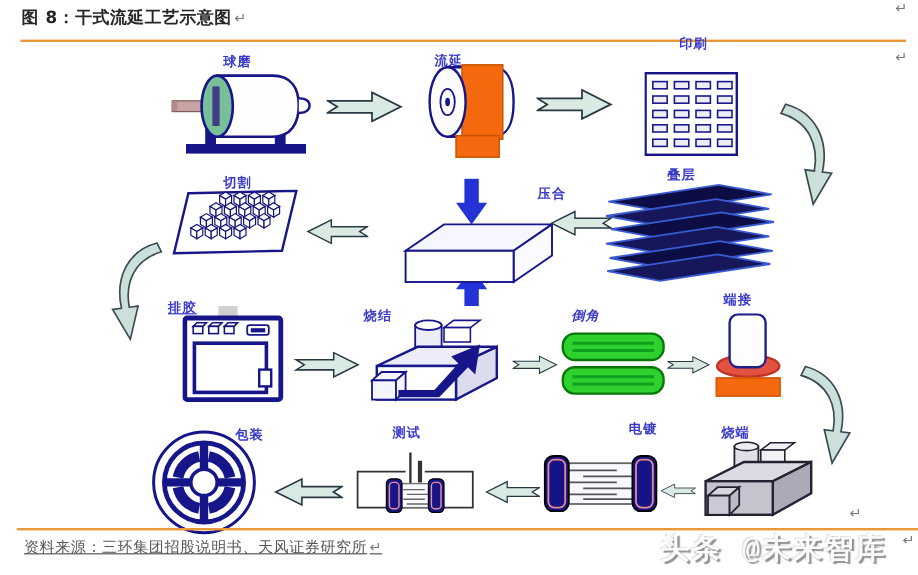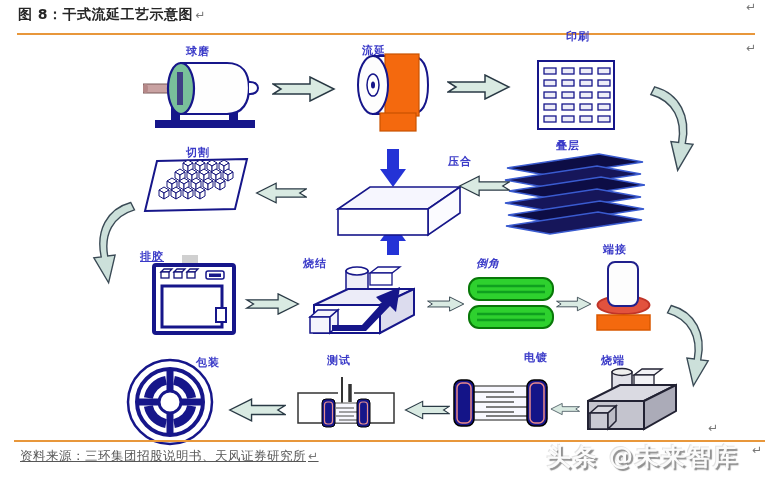--- a/index.html
+++ b/index.html
@@ -6,21 +6,21 @@
   body { width:765px; height:479px; font-family:"DejaVu Sans", sans-serif; }
   .canvas { position:relative; width:765px; height:479px; background:#fff; overflow:hidden; }
   .abs { position:absolute; }
   .title { position:absolute; left:18px; top:6px; font-size:14px; font-weight:bold; color:#262626; letter-spacing:.5px; white-space:nowrap; }
   .ret-inline { color:#777; font-weight:normal; font-size:12px; margin-left:2px; }
   .ret { position:absolute; color:#777; font-size:12px; line-height:1; }
   .rule { position:absolute; background:#E8973B; height:2px; }
   .lbl { position:absolute; color:#3A3AC8; font-size:11px; font-weight:bold; letter-spacing:1px; line-height:1; white-space:nowrap; }
   .src { position:absolute; left:20px; top:448px; font-size:12.5px; color:#575757; letter-spacing:.5px; white-space:nowrap;text-decoration:underline; }
   .wm { position:absolute; right:26px; top:441px; font-size:24px; font-weight:bold; letter-spacing:2px; color:#FBFBFB;
-        text-shadow:2px 2px 1px #8F8F8F, -1px -1px 0 #E2E2E2; white-space:nowrap; z-index:5; }
+        text-shadow:2px 2px 1px #8F8F8F, -1px -1px 0 #E2E2E2; white-space:nowrap; z-index:5;font-family:Liberation Mono, monospace; }
   svg { display:block; }
   .flip { transform:scaleX(-1); }
 </style>
 </head>
 <body>
 
 <div class="canvas">
 
   <div class="title">
     <span>图 8：干式流延工艺示意图</span><span class="ret-inline">↵</span>

